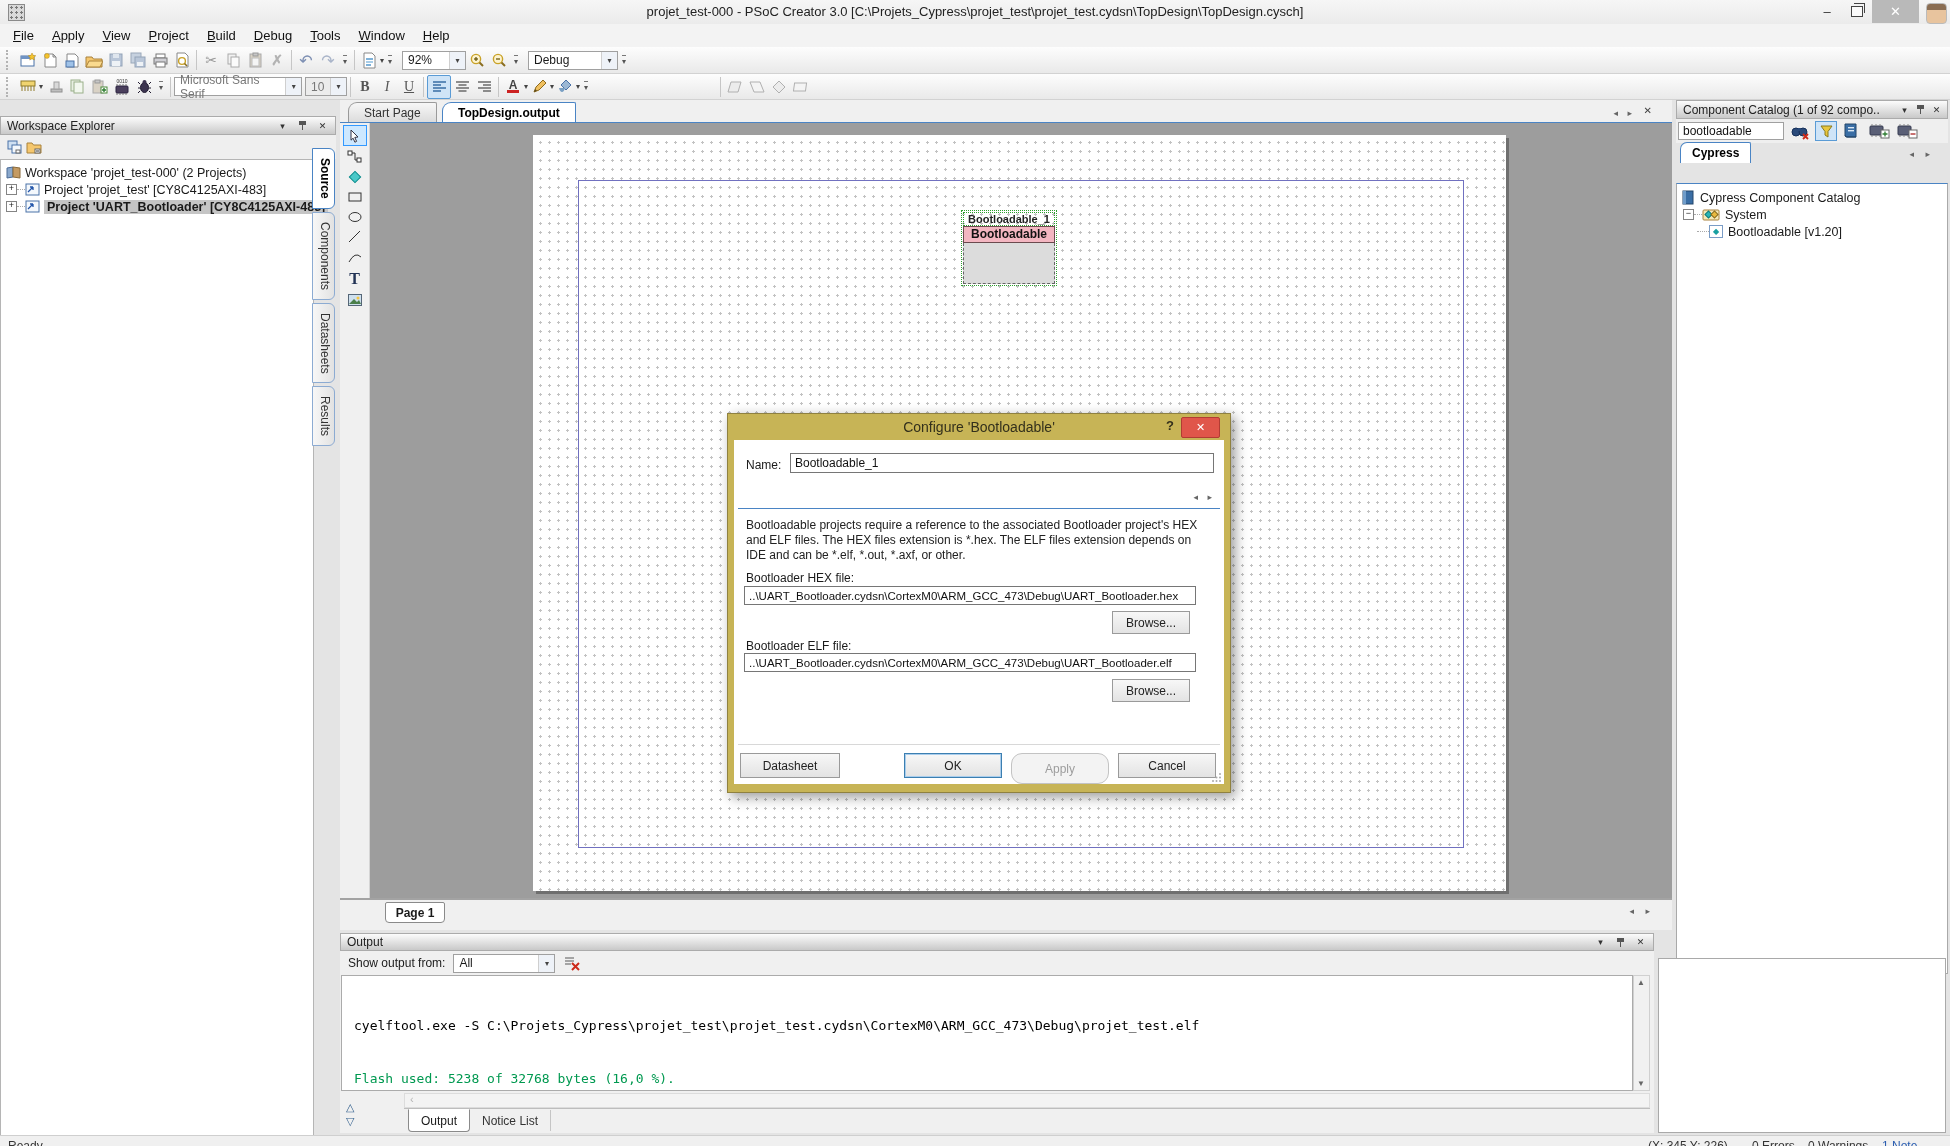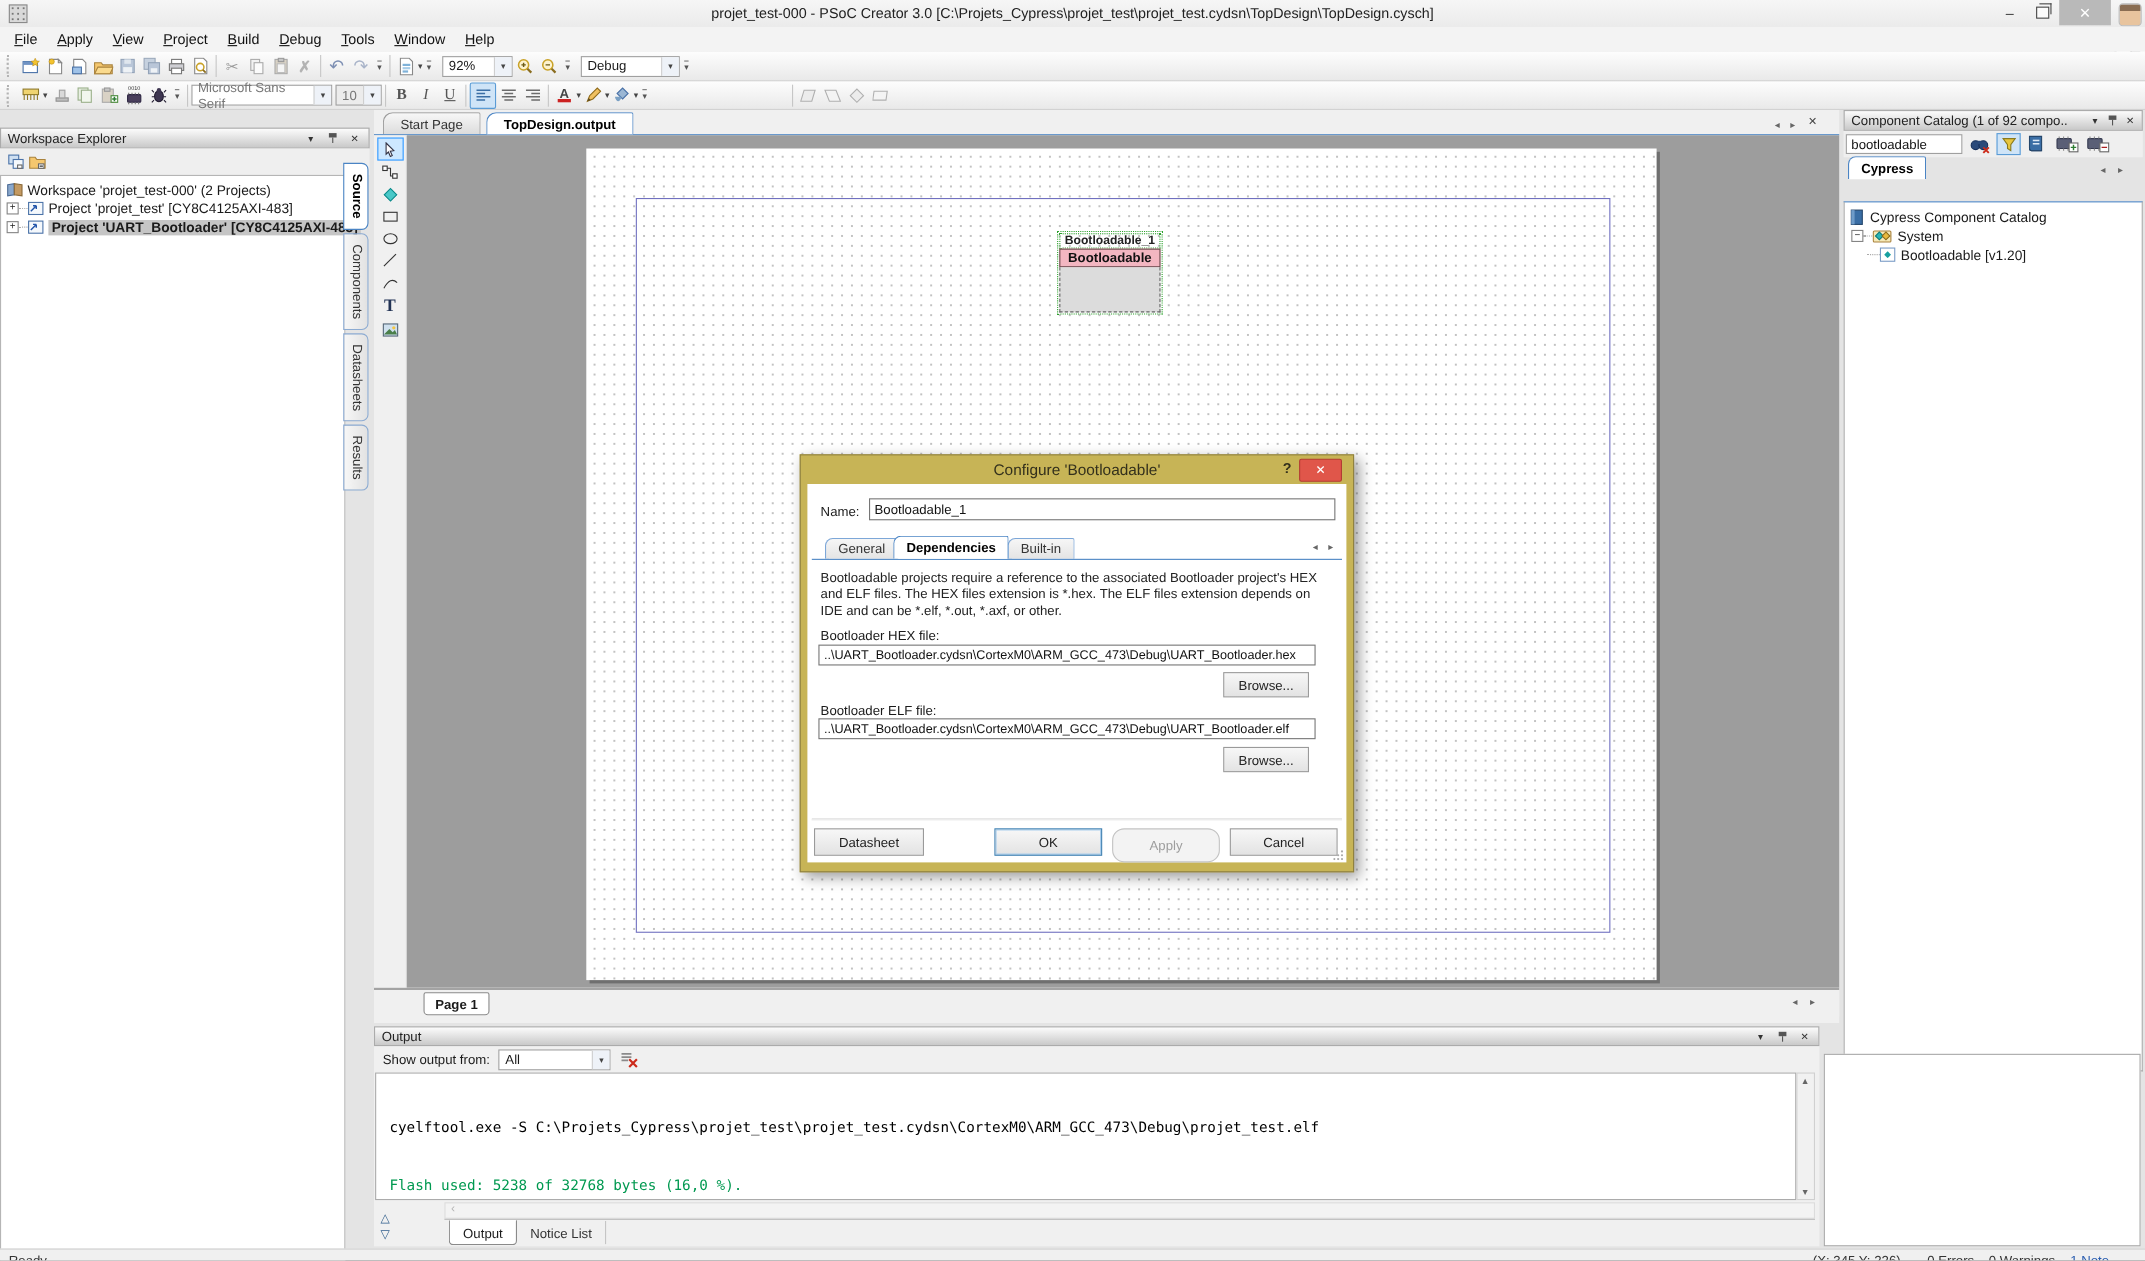--- a/index.html
+++ b/index.html
@@ -454,25 +454,20 @@
         </div>
 
         <div class="abs" style="left:194px;top:278px;width:502px;height:378px;background:#c7b456;border:1px solid #8f8140;box-shadow:4px 4px 12px rgba(0,0,0,0.4);z-index:10;">
           <div class="abs" style="left:0;right:0;top:5px;text-align:center;font-size:14px;color:#33301c;">Configure 'Bootloadable'</div>
           <span class="abs" style="right:56px;top:4px;font-size:13px;font-weight:bold;color:#33301c;">?</span>
           <span class="abs" style="right:10px;top:3px;width:37px;height:19px;background:#e0564a;border:1px solid #b23c33;border-radius:2px;color:#fff;font-size:11px;display:flex;align-items:center;justify-content:center;">✕</span>
           <div class="abs" style="left:6px;top:26px;width:490px;height:344px;background:#fff;">
             <span class="abs" style="left:12px;top:18px;">Name:</span>
             <input class="field abs" style="left: 56px; top: 13px; width: 424px; height: 20px;" value="Bootloadable_1">
 
-            <div class="abs" style="left:10px;top:46px;width:470px;height:22px;">
-              <span class="dlgtab" style="left:6px;">General</span>
-              <span class="dlgtab active" style="left:68px;">Dependencies</span>
-              <span class="dlgtab" style="left:172px;">Built-in</span>
-            </div>
             <span class="abs scrollglyph" style="right:26px;top:52px;">◂</span>
             <span class="abs scrollglyph" style="right:12px;top:52px;">▸</span>
             <div class="abs" style="left:4px;top:68px;width:482px;height:1px;background:#4a84c4;"></div>
 
             <div class="abs" style="left:12px;top:78px;width:468px;font-size:12px;line-height:15px;color:#222;">Bootloadable projects require a reference to the associated Bootloader project's HEX and ELF files. The HEX files extension is *.hex. The ELF files extension depends on IDE and can be *.elf, *.out, *.axf, or other.</div>
             <span class="abs" style="left:12px;top:131px;text-align:right;">Bootloader HEX file:</span>
             <input class="field abs" style="left: 10px; top: 146px; width: 452px; height: 19px; font-size: 11.5px;" value="..\UART_Bootloader.cydsn\CortexM0\ARM_GCC_473\Debug\UART_Bootloader.hex">
             <button class="btn abs" style="left:378px;top:171px;width:78px;height:23px;">Browse...</button>
             <span class="abs" style="left:12px;top:199px;">Bootloader ELF file:</span>
             <input class="field abs" style="left: 10px; top: 213px; width: 452px; height: 19px; font-size: 11.5px;" value="..\UART_Bootloader.cydsn\CortexM0\ARM_GCC_473\Debug\UART_Bootloader.elf">

